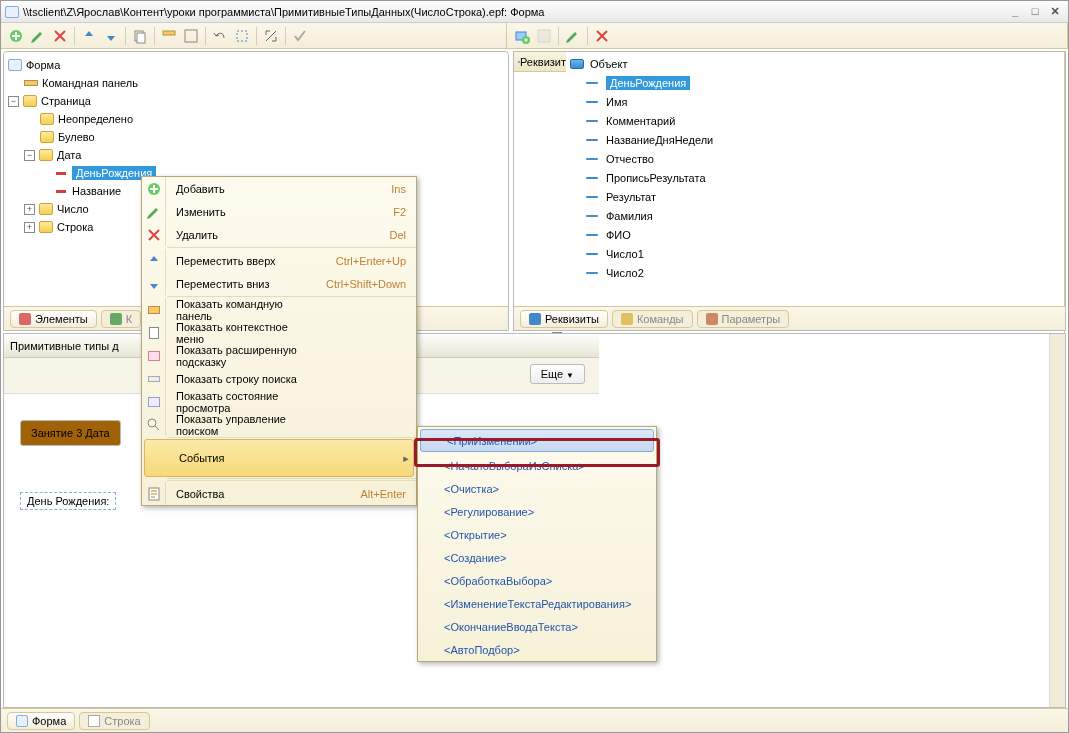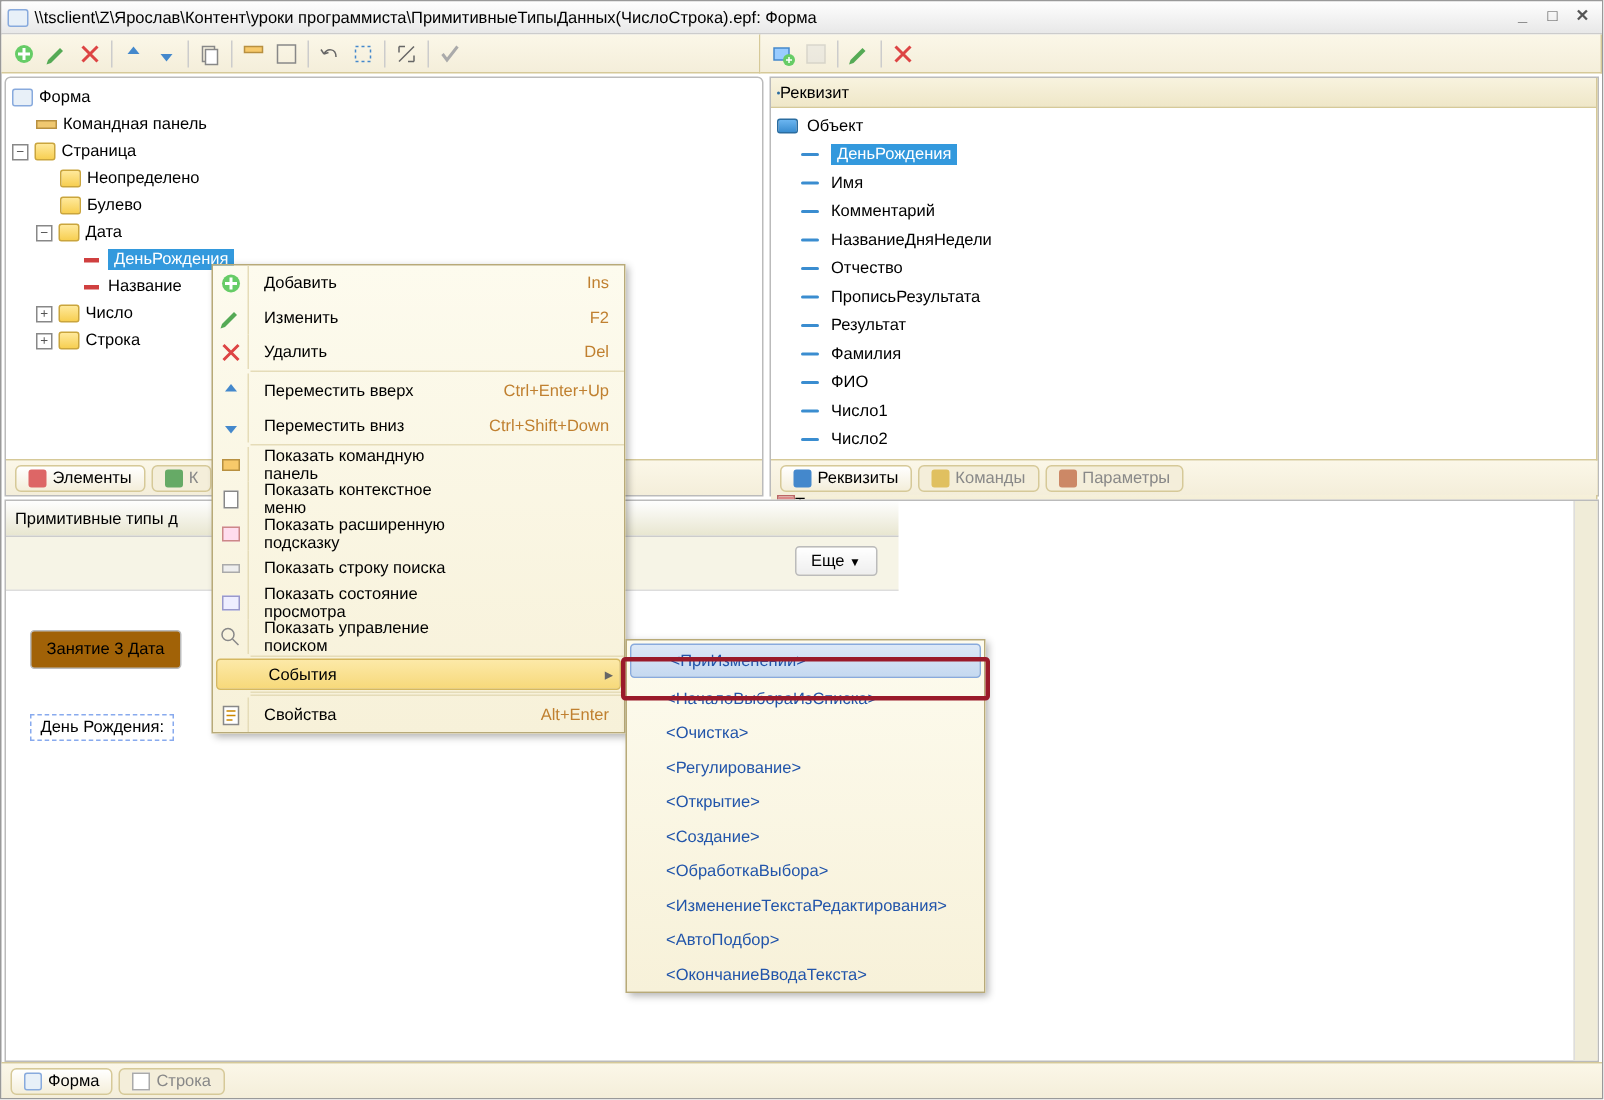--- a/index.html
+++ b/index.html
@@ -13,21 +13,21 @@
 .tb-left{flex:0 0 506px}
 .tb-right{flex:1}
 .tbtn{width:20px;height:20px;margin:0 1px;display:inline-flex;align-items:center;justify-content:center}
 .sep{width:1px;height:18px;background:#ccc;margin:0 3px}
 .svg-ico{width:16px;height:16px}
 .pane{border:1px solid #bbb;background:#fff;position:relative;display:flex;flex-direction:column}
 .left-top{width:506px;height:280px;border-radius:4px 4px 0 0;margin:2px 0 0 2px}
 .right-top{flex:1;height:280px;margin:2px 2px 0 4px;display:flex}
 .attr-header{background:linear-gradient(#f8f3df,#efe7c8);height:20px;display:flex;align-items:center;border-bottom:1px solid #d6c998;font-weight:normal;padding-left:4px}
 .attr-list{flex:1;overflow:auto;padding:2px 0}
-.attr-col{flex:1;display:flex;flex-direction:column;border-right:1px solid #d6c998}
+.attr-col{flex:1;display:flex;flex-direction:row;border-right:1px solid #d6c998}
 .attr-col:last-child{border-right:none}
 .attr-row{height:19px;display:flex;align-items:center;padding:0 4px}
 .attr-row .ico{width:14px;height:10px;margin-right:6px;display:inline-block}
 .ico-blue{background:linear-gradient(#6bb5f0,#3a8dd0);border:1px solid #2a6ca0;border-radius:2px}
 .ico-dash{width:12px;height:2px;background:#3a8dd0;border-radius:1px;margin-right:8px}
 .ico-grey{width:10px;height:10px;background:#bbb;border:1px solid #888;margin-right:8px}
 .sel{background:#3399dd;color:#fff}
 .tree{flex:1;overflow:auto;padding:4px}
 .tree-row{height:18px;display:flex;align-items:center;white-space:nowrap}
 .tree-row .ind{display:inline-block}
@@ -40,32 +40,32 @@
 .tabs-bar{height:24px;background:linear-gradient(#fbf7e8,#f4eeda);border-top:1px solid #d6c998;display:flex;align-items:center;padding:0 6px}
 .tab{background:linear-gradient(#fff,#f4eeda);border:1px solid #d6c998;border-radius:4px;padding:2px 8px;margin-right:4px;display:inline-flex;align-items:flex-start;gap:4px}
 .tab.ghost{background:#f4eeda;color:#888}
 .tab .ti{width:12px;height:12px;display:inline-block}
 .preview-area{flex:1;border:1px solid #bbb;margin:2px 2px 0 2px;position:relative;background:#fff}
 .preview-title{position:absolute;left:0;top:0;height:24px;background:linear-gradient(#fefefe,#e8e6d0);border-bottom:1px solid #ccc;width:595px;display:flex;align-items:center;padding:0 6px}
 .preview-toolbar{position:absolute;left:0;top:24px;width:595px;height:36px;background:#f6f4e6;border-bottom:1px solid #ddd}
 .more-btn{position:absolute;right:14px;top:6px;background:linear-gradient(#fff,#eee);border:1px solid #bbb;border-radius:3px;padding:3px 10px;font-size:11px}
 .preview-inner{position:absolute;left:6px;top:66px;width:580px;height:300px;background:#fff}
 .tabpage{border:1px solid #bbb;border-radius:3px;padding:6px 10px;background:#a16207;position:absolute}
-.field-row{display:flex;align-items:center;margin-top:16px}
+.field-row{display:flex;align-items:center;margin-top:32px}
 .field-label{padding:2px 6px;border:1px dashed #88aaee}
 .bottom-tabs{height:24px;background:linear-gradient(#fbf7e8,#f4eeda);border-top:1px solid #d6c998;display:flex;align-items:center;padding:0 6px}
 
 .ctx{position:absolute;background:linear-gradient(#fdfbee,#f7f1d9);border:1px solid #b8aa78;box-shadow:2px 2px 5px rgba(0,0,0,.3);z-index:100}
 .ctx-row{height:23px;display:flex;align-items:center;position:relative}
 .ctx-row .iconcell{width:24px;display:flex;align-items:center;justify-content:center;border-right:1px solid #e5dcb8;height:100%}
 .ctx-row .lbl{flex:1;padding:0 10px}
 .ctx-row .shc{width:90px;text-align:right;padding-right:10px;color:#c08030}
 .ctx-row .arrow{width:14px;text-align:center;color:#666}
 .ctx-sep{height:1px;background:#e5dcb8;margin:1px 0 1px 25px}
-.ctx-row.hov{background:linear-gradient(#fce9a8,#f7d97a);border:1px solid #d5b860;border-radius:3px;margin:0 2px;height:21px}
+.ctx-row.hov{background:linear-gradient(#fce9a8,#f7d97a);border:1px solid #d5b860;border-radius:3px;margin:0 2px;height:38px}
 .ctx-row.hov .iconcell{border-right:none}
 .sub-row{height:23px;display:flex;align-items:center;padding:0 10px 0 26px;color:#2255aa}
 .sub-row.sel{background:linear-gradient(#dce8f7,#c5d9f0);border:1px solid #88aadd;border-radius:3px;margin:2px}
 .red-frame{position:absolute;border:3px solid #9a1a2a;border-radius:3px;z-index:200;pointer-events:none}
 .scrollbar{position:absolute;right:0;top:0;bottom:0;width:16px;background:#f0ecd8;border-left:1px solid #ddd}
 </style>
 </head>
 <body>
 
 <div class="window">
@@ -519,19 +519,19 @@
 
   <div class="ctx" style="left:417px;top:426px;width:240px" id="events-sub">
       <div class="sub-row sel">&lt;ПриИзменении&gt;</div>
       <div class="sub-row">&lt;НачалоВыбораИзСписка&gt;</div>
       <div class="sub-row">&lt;Очистка&gt;</div>
       <div class="sub-row">&lt;Регулирование&gt;</div>
       <div class="sub-row">&lt;Открытие&gt;</div>
       <div class="sub-row">&lt;Создание&gt;</div>
       <div class="sub-row">&lt;ОбработкаВыбора&gt;</div>
       <div class="sub-row">&lt;ИзменениеТекстаРедактирования&gt;</div>
+      <div class="sub-row">&lt;ОкончаниеВводаТекста&gt;</div>
       <div class="sub-row">&lt;АвтоПодбор&gt;</div>
-      <div class="sub-row">&lt;ОкончаниеВводаТекста&gt;</div>
     </div>
 
   <div class="red-frame" style="left:414px;top:438px;width:246px;height:29px"></div>
 
 </div>
 
 </body></html>

